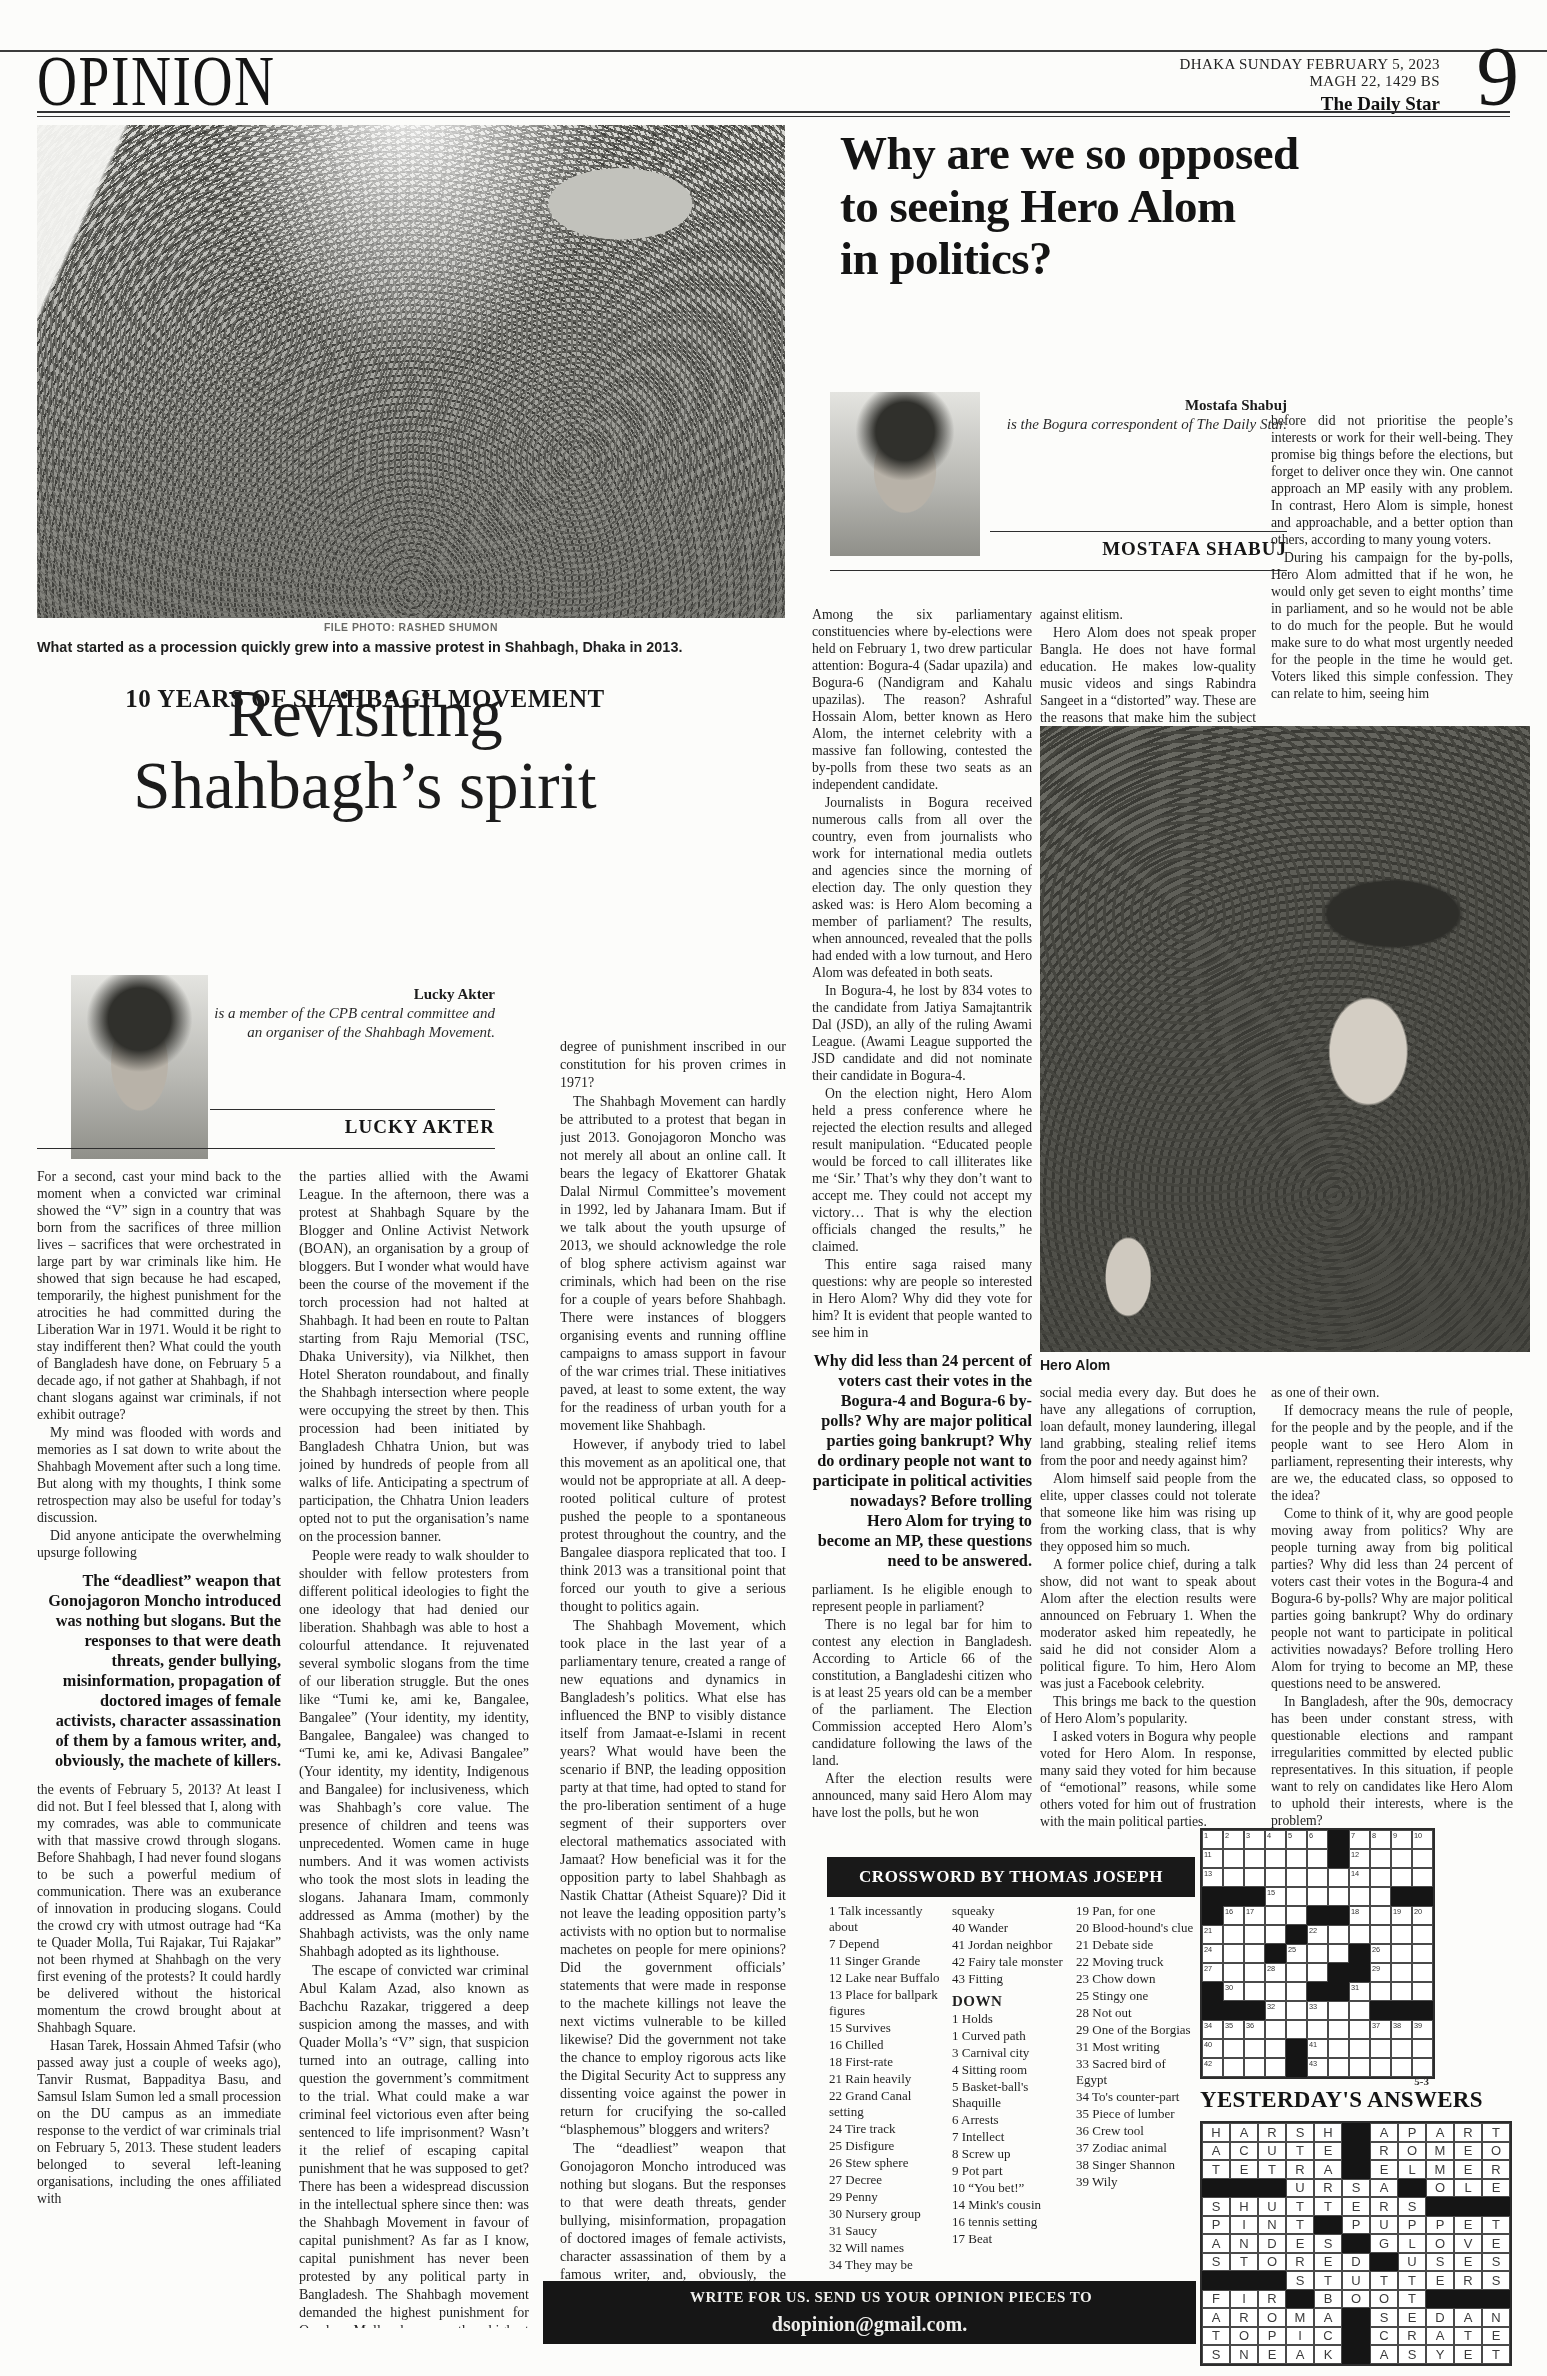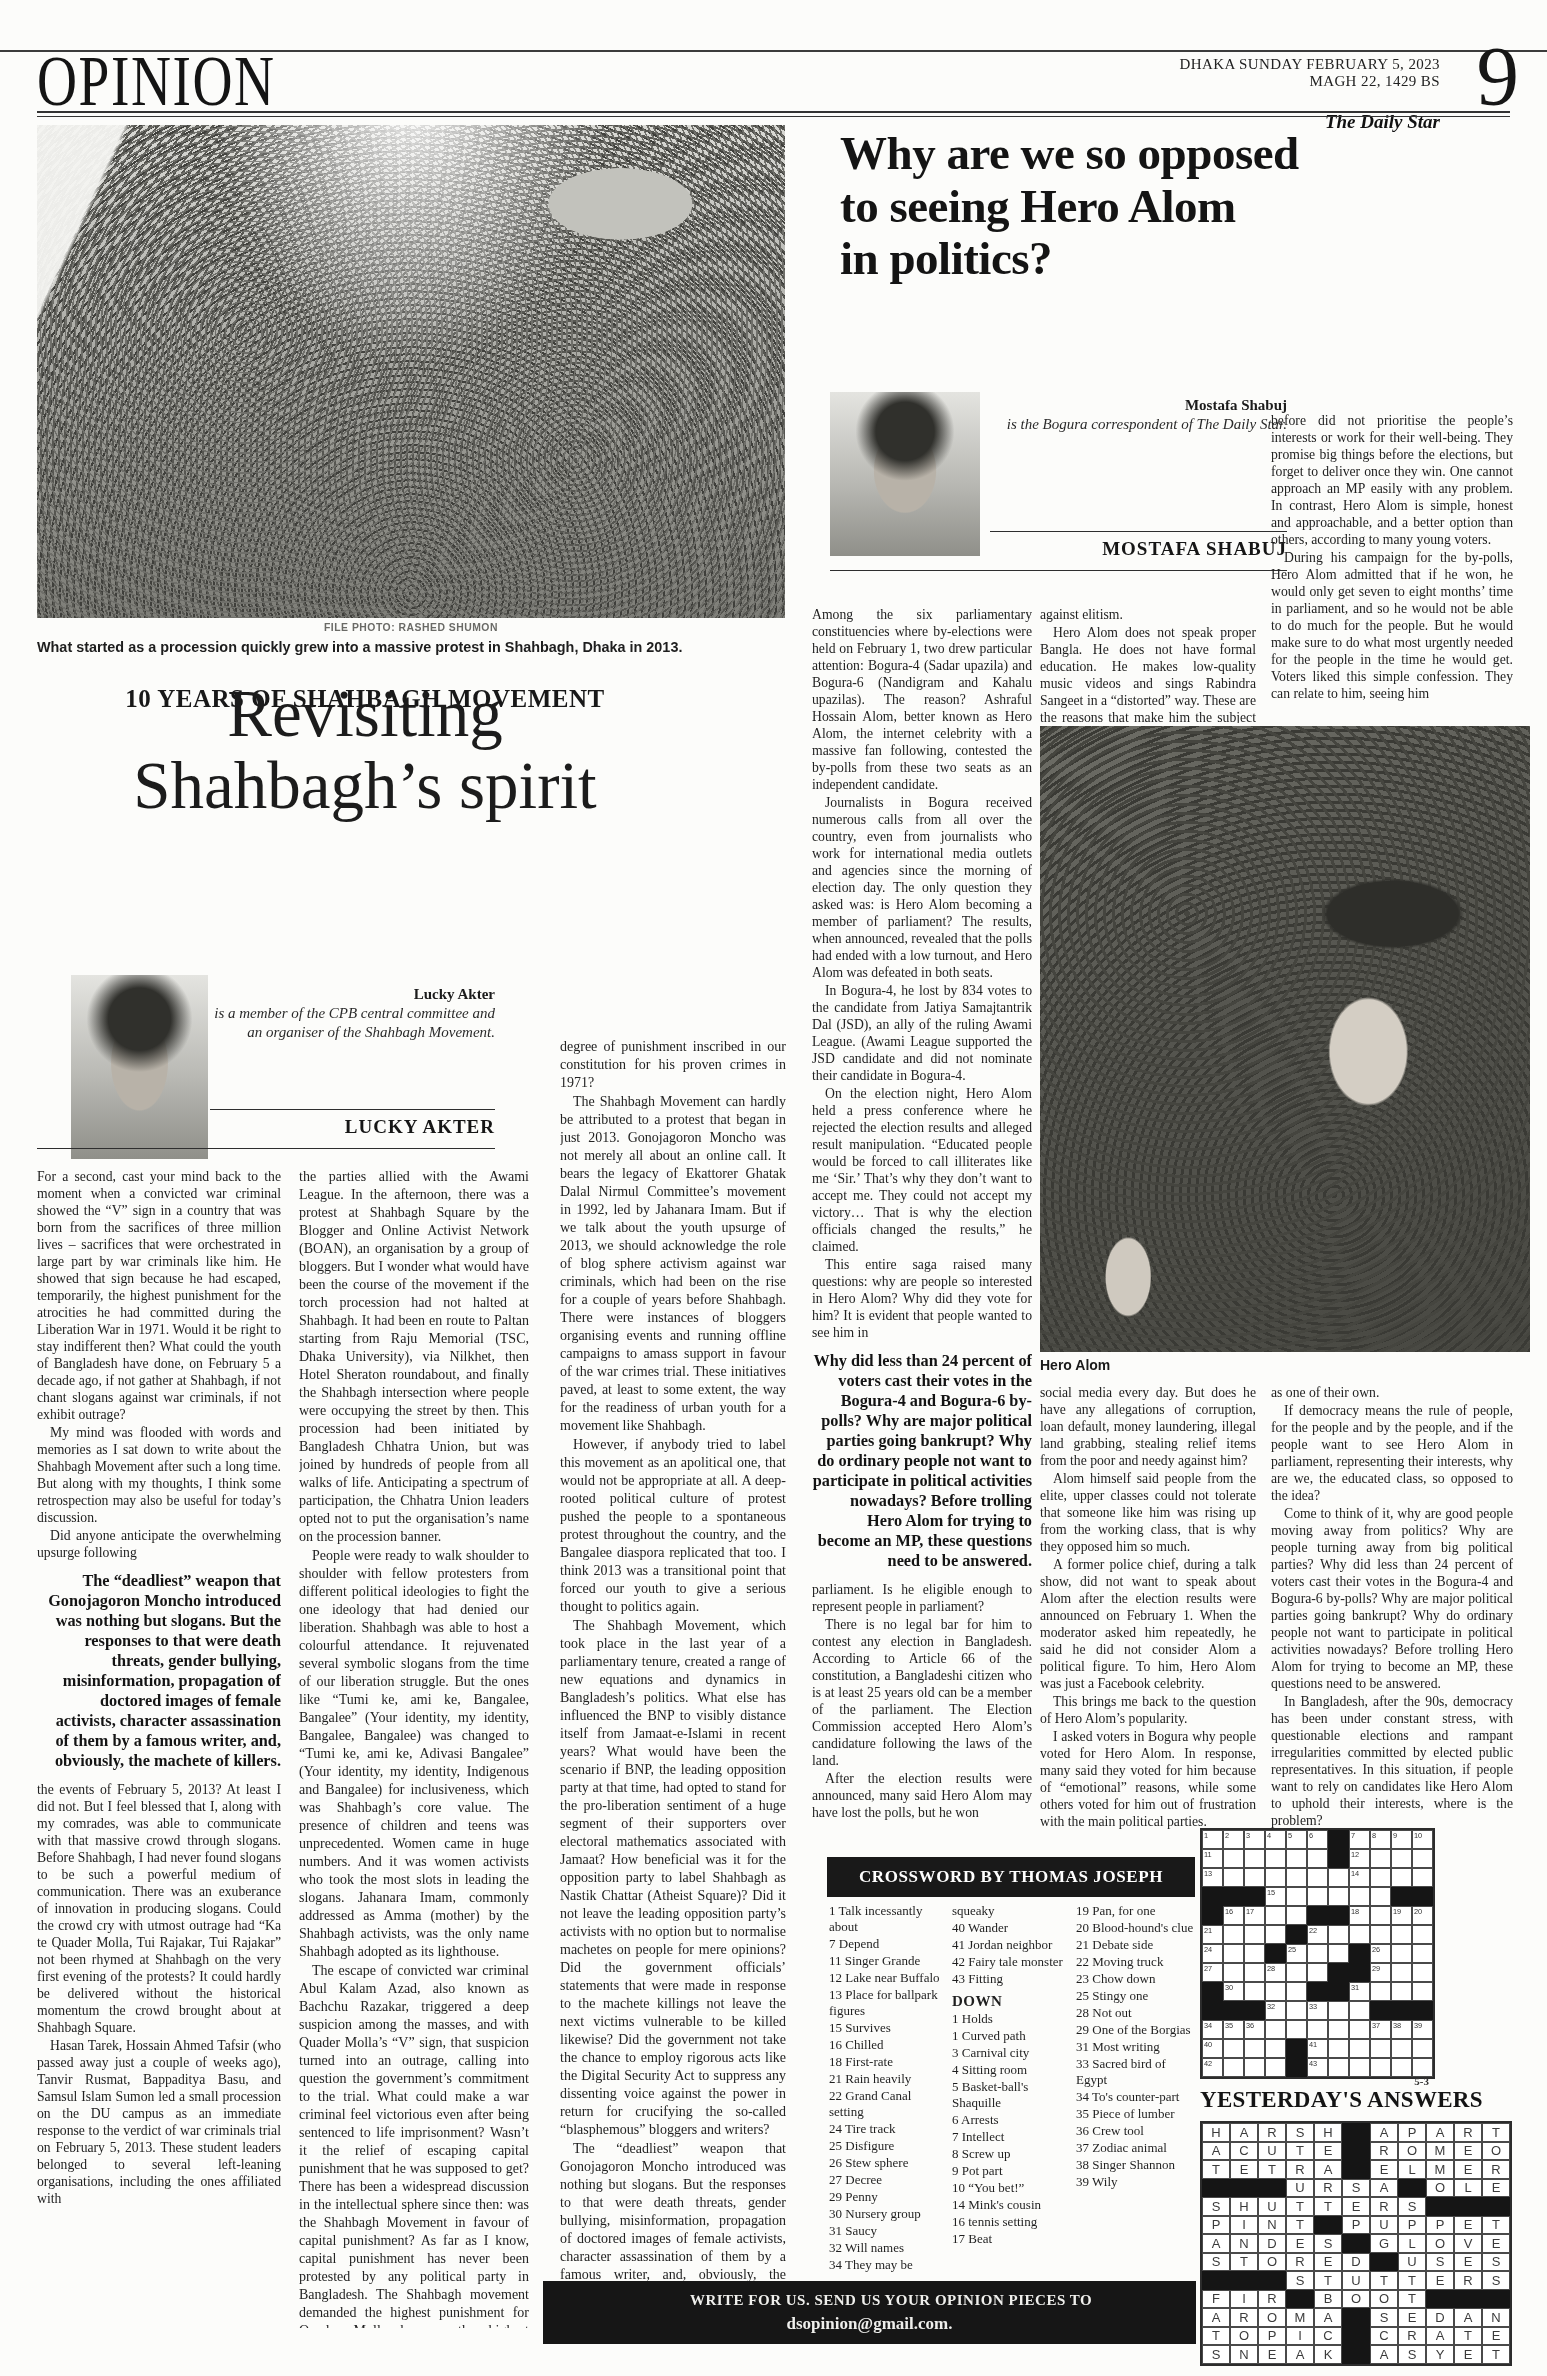--- a/index.html
+++ b/index.html
@@ -7,21 +7,21 @@
         font-family:"Liberation Serif",serif;color:#1b1b1b;overflow:hidden;}
   .abs{position:absolute;}
 
   
   .rule-top{top:50px;left:0;right:0;border-top:2px solid #3c3c3c;}
   .rule-mast{top:111px;left:37px;right:37px;height:3px;border-top:2px solid #333;border-bottom:1px solid #333;}
   .mast-section{top:46px;left:37px;font-size:71px;letter-spacing:2px;color:#141414;
         transform:scaleX(.78);transform-origin:left top;line-height:1;}
   .mast-right{top:56px;right:107px;text-align:right;line-height:1.15;}
   .mast-date{font-size:15px;font-weight:normal;letter-spacing:0.4px;color:#222;}
-  .mast-brand{font-size:19px;font-weight:bold;font-style:italic;margin-top:20px;color:#111;}
+  .mast-brand{font-size:19px;font-weight:bold;margin-top:2px;color:#111;}
   .mast-page{top:34px;right:28px;font-size:85px;line-height:1;color:#161616;}
 
   
   .photo-crowd{top:125px;left:37px;width:748px;height:493px;
     background:
       radial-gradient(ellipse 119px 59px at 78% 16%, #c2c2bc 0 60%, rgba(0,0,0,0) 61%),
       linear-gradient(115deg, rgba(245,245,242,.95) 0 9%, rgba(245,245,242,0) 9.5%),
       radial-gradient(ellipse at 50% -10%, rgba(255,255,255,.95), rgba(255,255,255,0) 38%),
       repeating-radial-gradient(circle at 28% 42%, #6f6f6a 0 1.6px, rgba(0,0,0,0) 1.6px 5px),
       repeating-radial-gradient(circle at 72% 68%, #565651 0 2px, rgba(0,0,0,0) 2px 6px),
@@ -100,21 +100,21 @@
   .puzzle-code{top:2075px;left:1200px;width:229px;text-align:right;font-size:11px;font-weight:bold;color:#333;}
   .yest-head{top:2087px;left:1200px;font-size:23px;font-weight:bold;letter-spacing:0.3px;color:#141414;}
   .grid-answers{top:2121px;left:1200px;grid-template-columns:repeat(11,28px);grid-auto-rows:18.5px;}
   .grid-answers .clet{position:absolute;inset:0;display:flex;align-items:center;justify-content:center;
     font-family:"Liberation Sans",sans-serif;font-size:13px;color:#3b3b3b;}
 
   
   .foot-bar{top:2281px;left:543px;width:653px;height:63px;background:#161616;color:#efefec;
     display:flex;flex-direction:column;align-items:center;justify-content:center;line-height:1.5;}
   .foot-l1{font-size:15px;font-weight:bold;letter-spacing:0.5px;margin-left:43px;}
-  .foot-l2{font-size:17px;font-weight:bold;}
+  .foot-l2{font-size:20px;font-weight:bold;}
 </style>
 </head>
 <body>
 
 <div class="page">
 
   <div class="abs rule-top"></div>
   <div class="abs mast-section">OPINION</div>
   <div class="abs mast-right">
     <div class="mast-date">DHAKA SUNDAY FEBRUARY 5, 2023</div>

